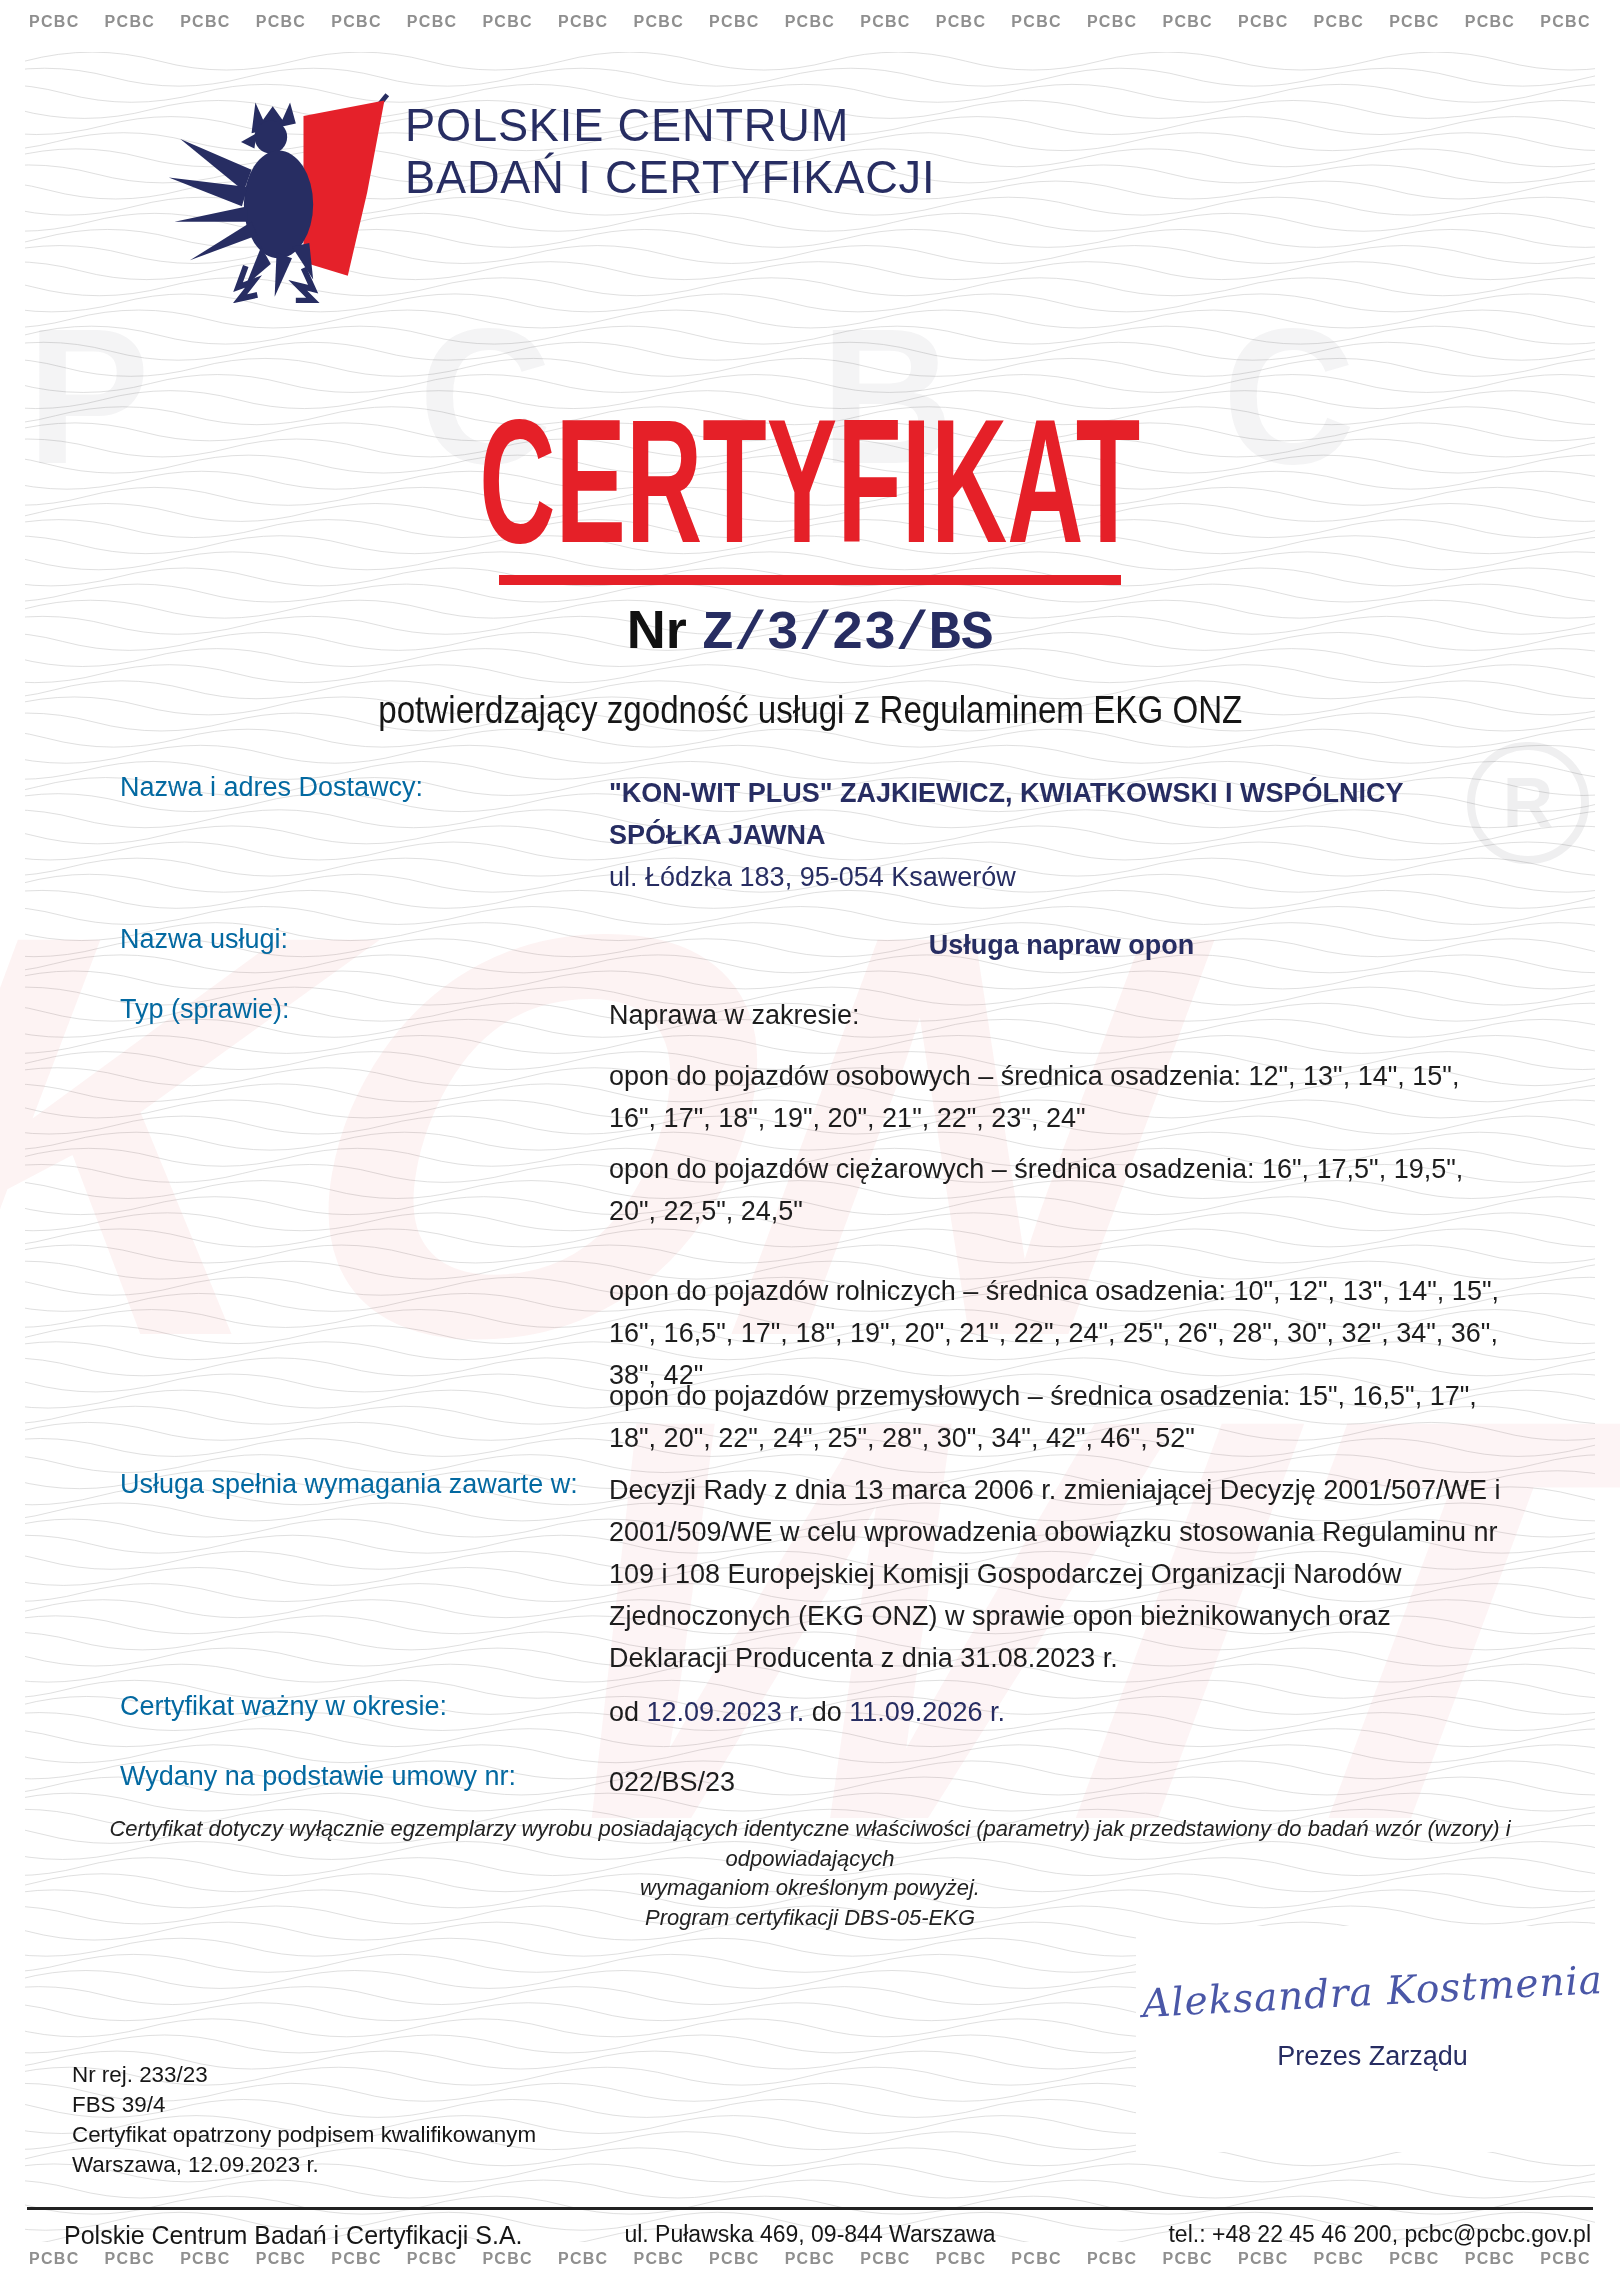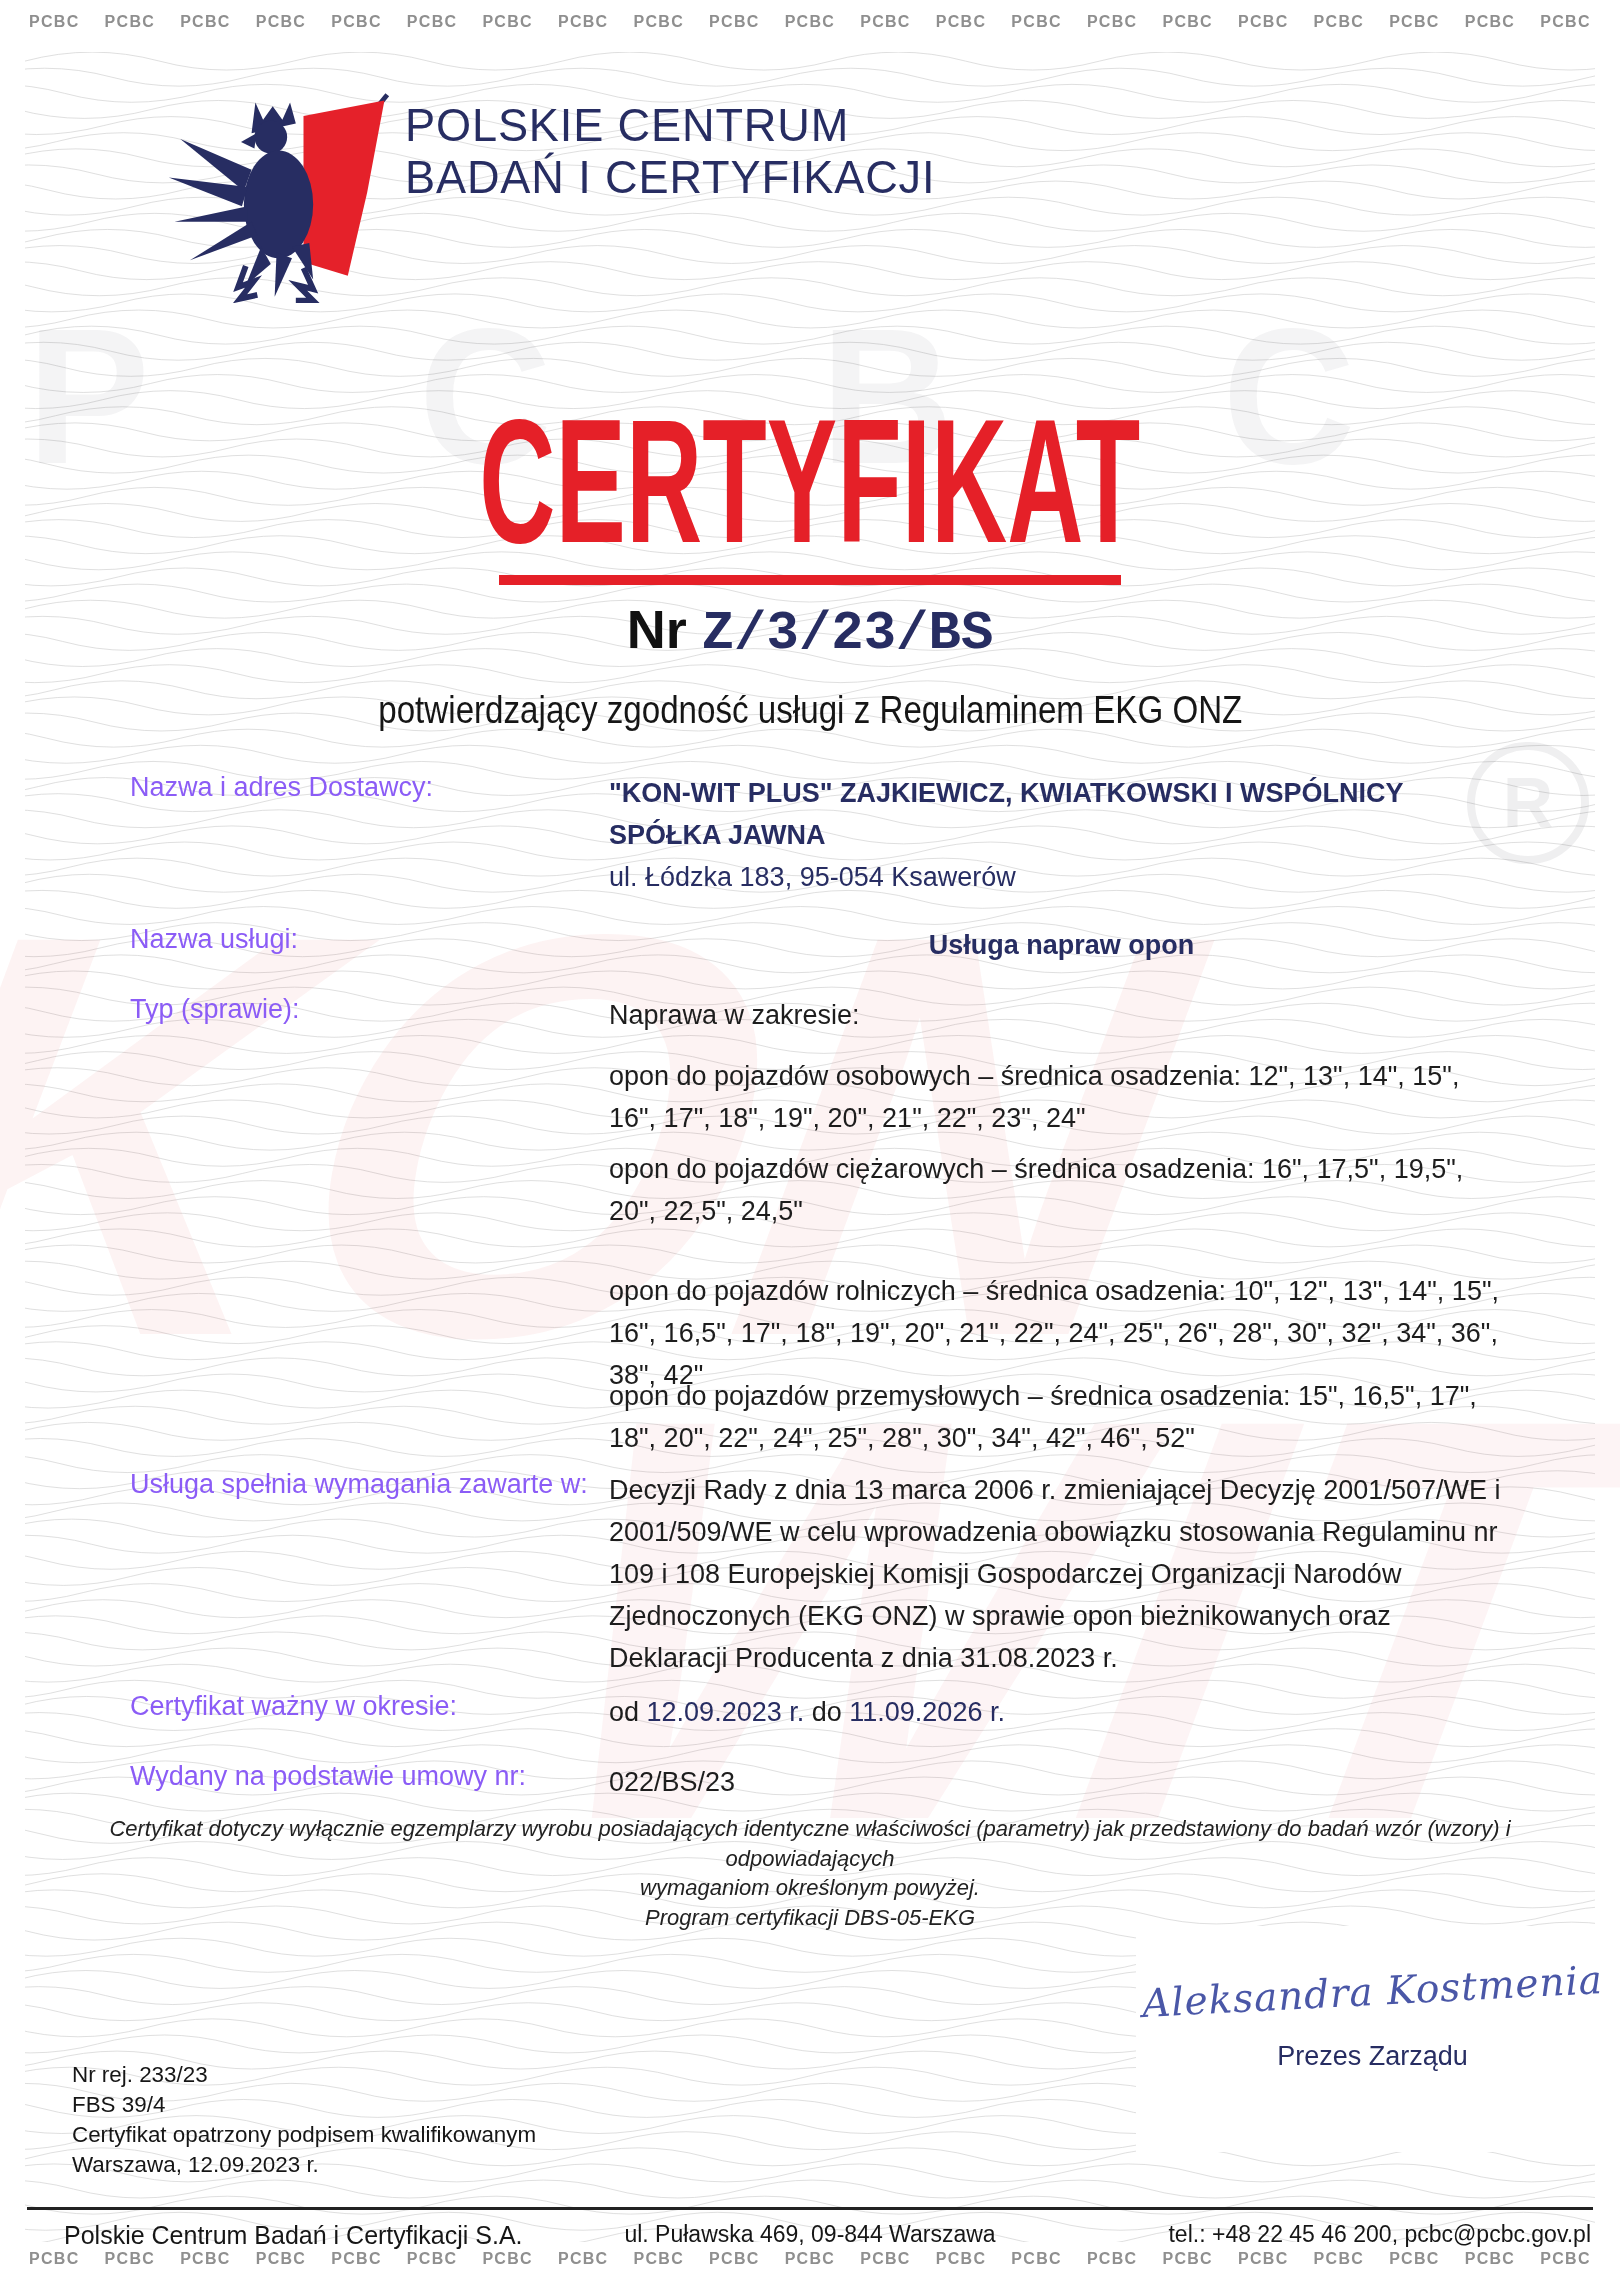--- a/index.html
+++ b/index.html
@@ -54,21 +54,21 @@
     position:absolute;left:0;width:100%;top:598px;z-index:2;text-align:center;
     font-size:54px;font-weight:bold;color:#111;
   }
   .cert-nr .nr-value{color:#272d62;font-family:Liberation Mono, monospace;}
   .subtitle{
     position:absolute;left:0;width:100%;top:688px;z-index:2;text-align:center;
     font-size:39px;color:#161616;white-space:nowrap;
   }
   .subtitle > span{display:inline-block;transform:scaleX(.85);transform-origin:center;}
   
-  .lbl{position:absolute;left:130px;z-index:2;font-size:27px;white-space:nowrap;color:#8b5cf6;}
+  .lbl{position:absolute;left:120px;z-index:2;font-size:27px;white-space:nowrap;color:#0369a1;}
   .val{position:absolute;left:609px;z-index:2;font-size:27px;line-height:42px;width:905px;color:#1d1d1d;}
   .navy{color:#272d62;}
   .bold{font-weight:bold;}
   
   .note{
     position:absolute;left:49px;top:1814px;width:1522px;z-index:2;text-align:center;
     font-size:22px;font-style:italic;line-height:29.6px;color:#222;
   }
   
   .sig-box{position:absolute;left:1136px;top:1926px;width:473px;height:226px;background:#fff;z-index:2;}

